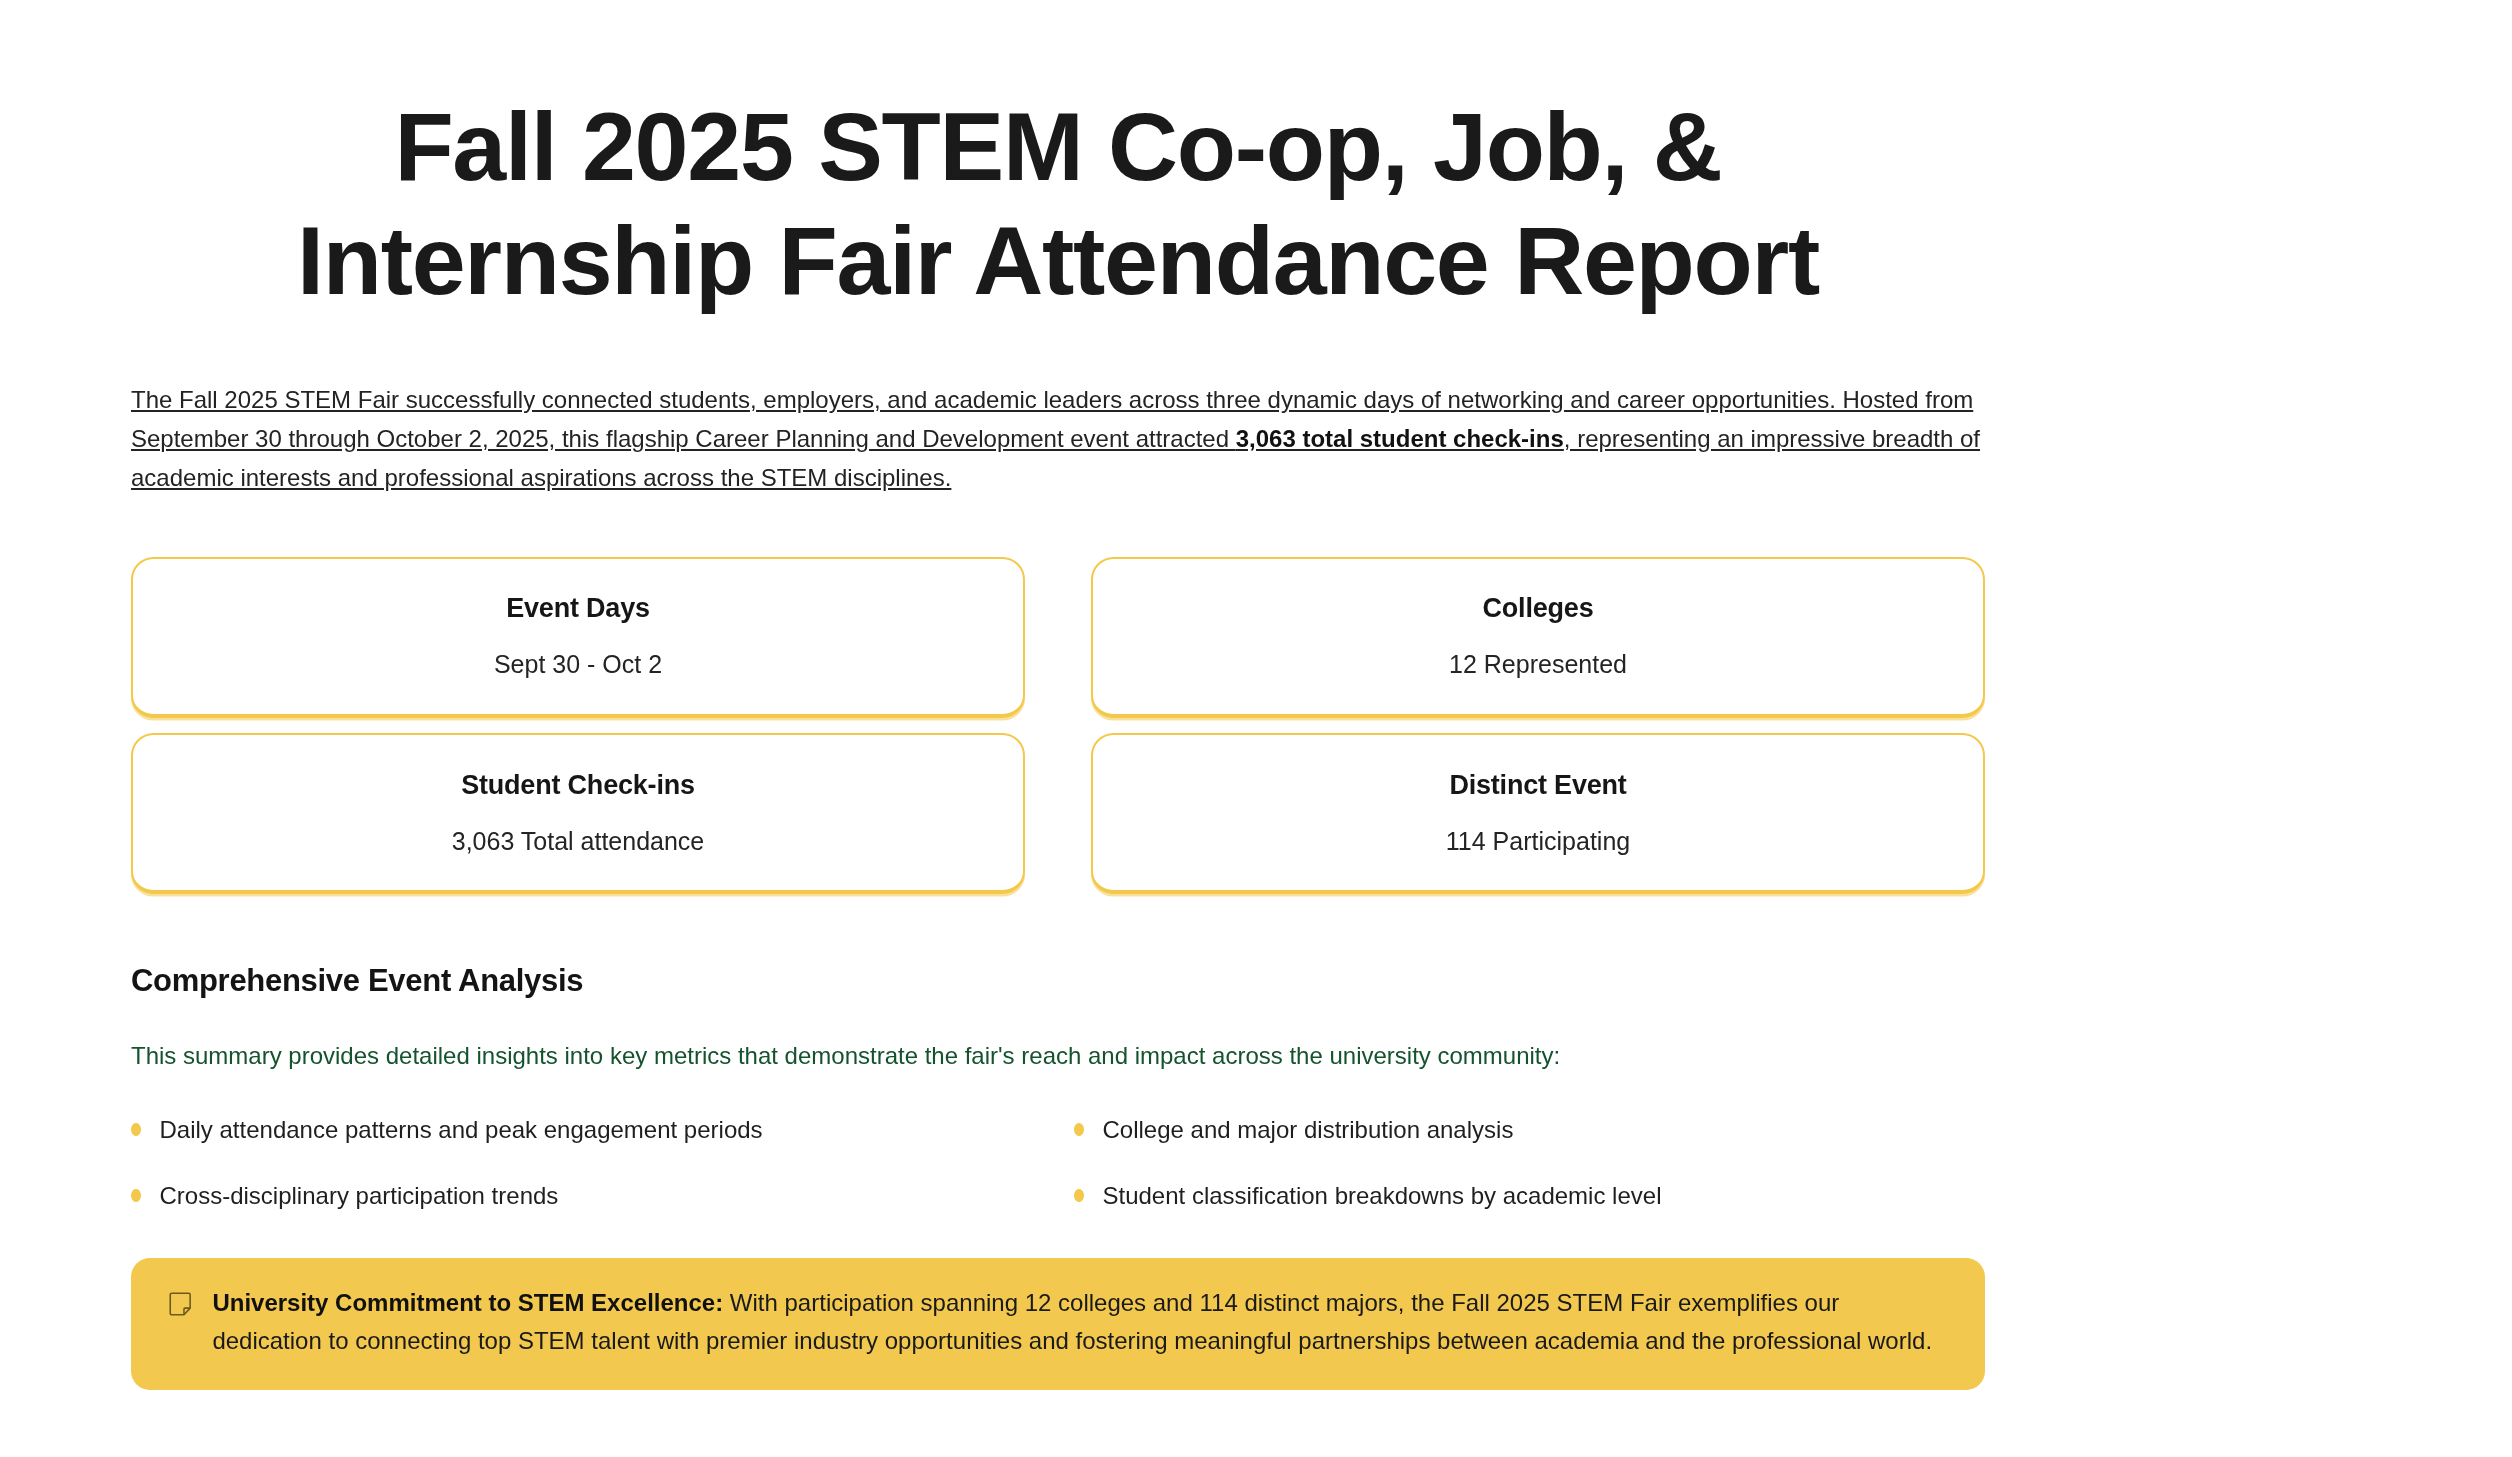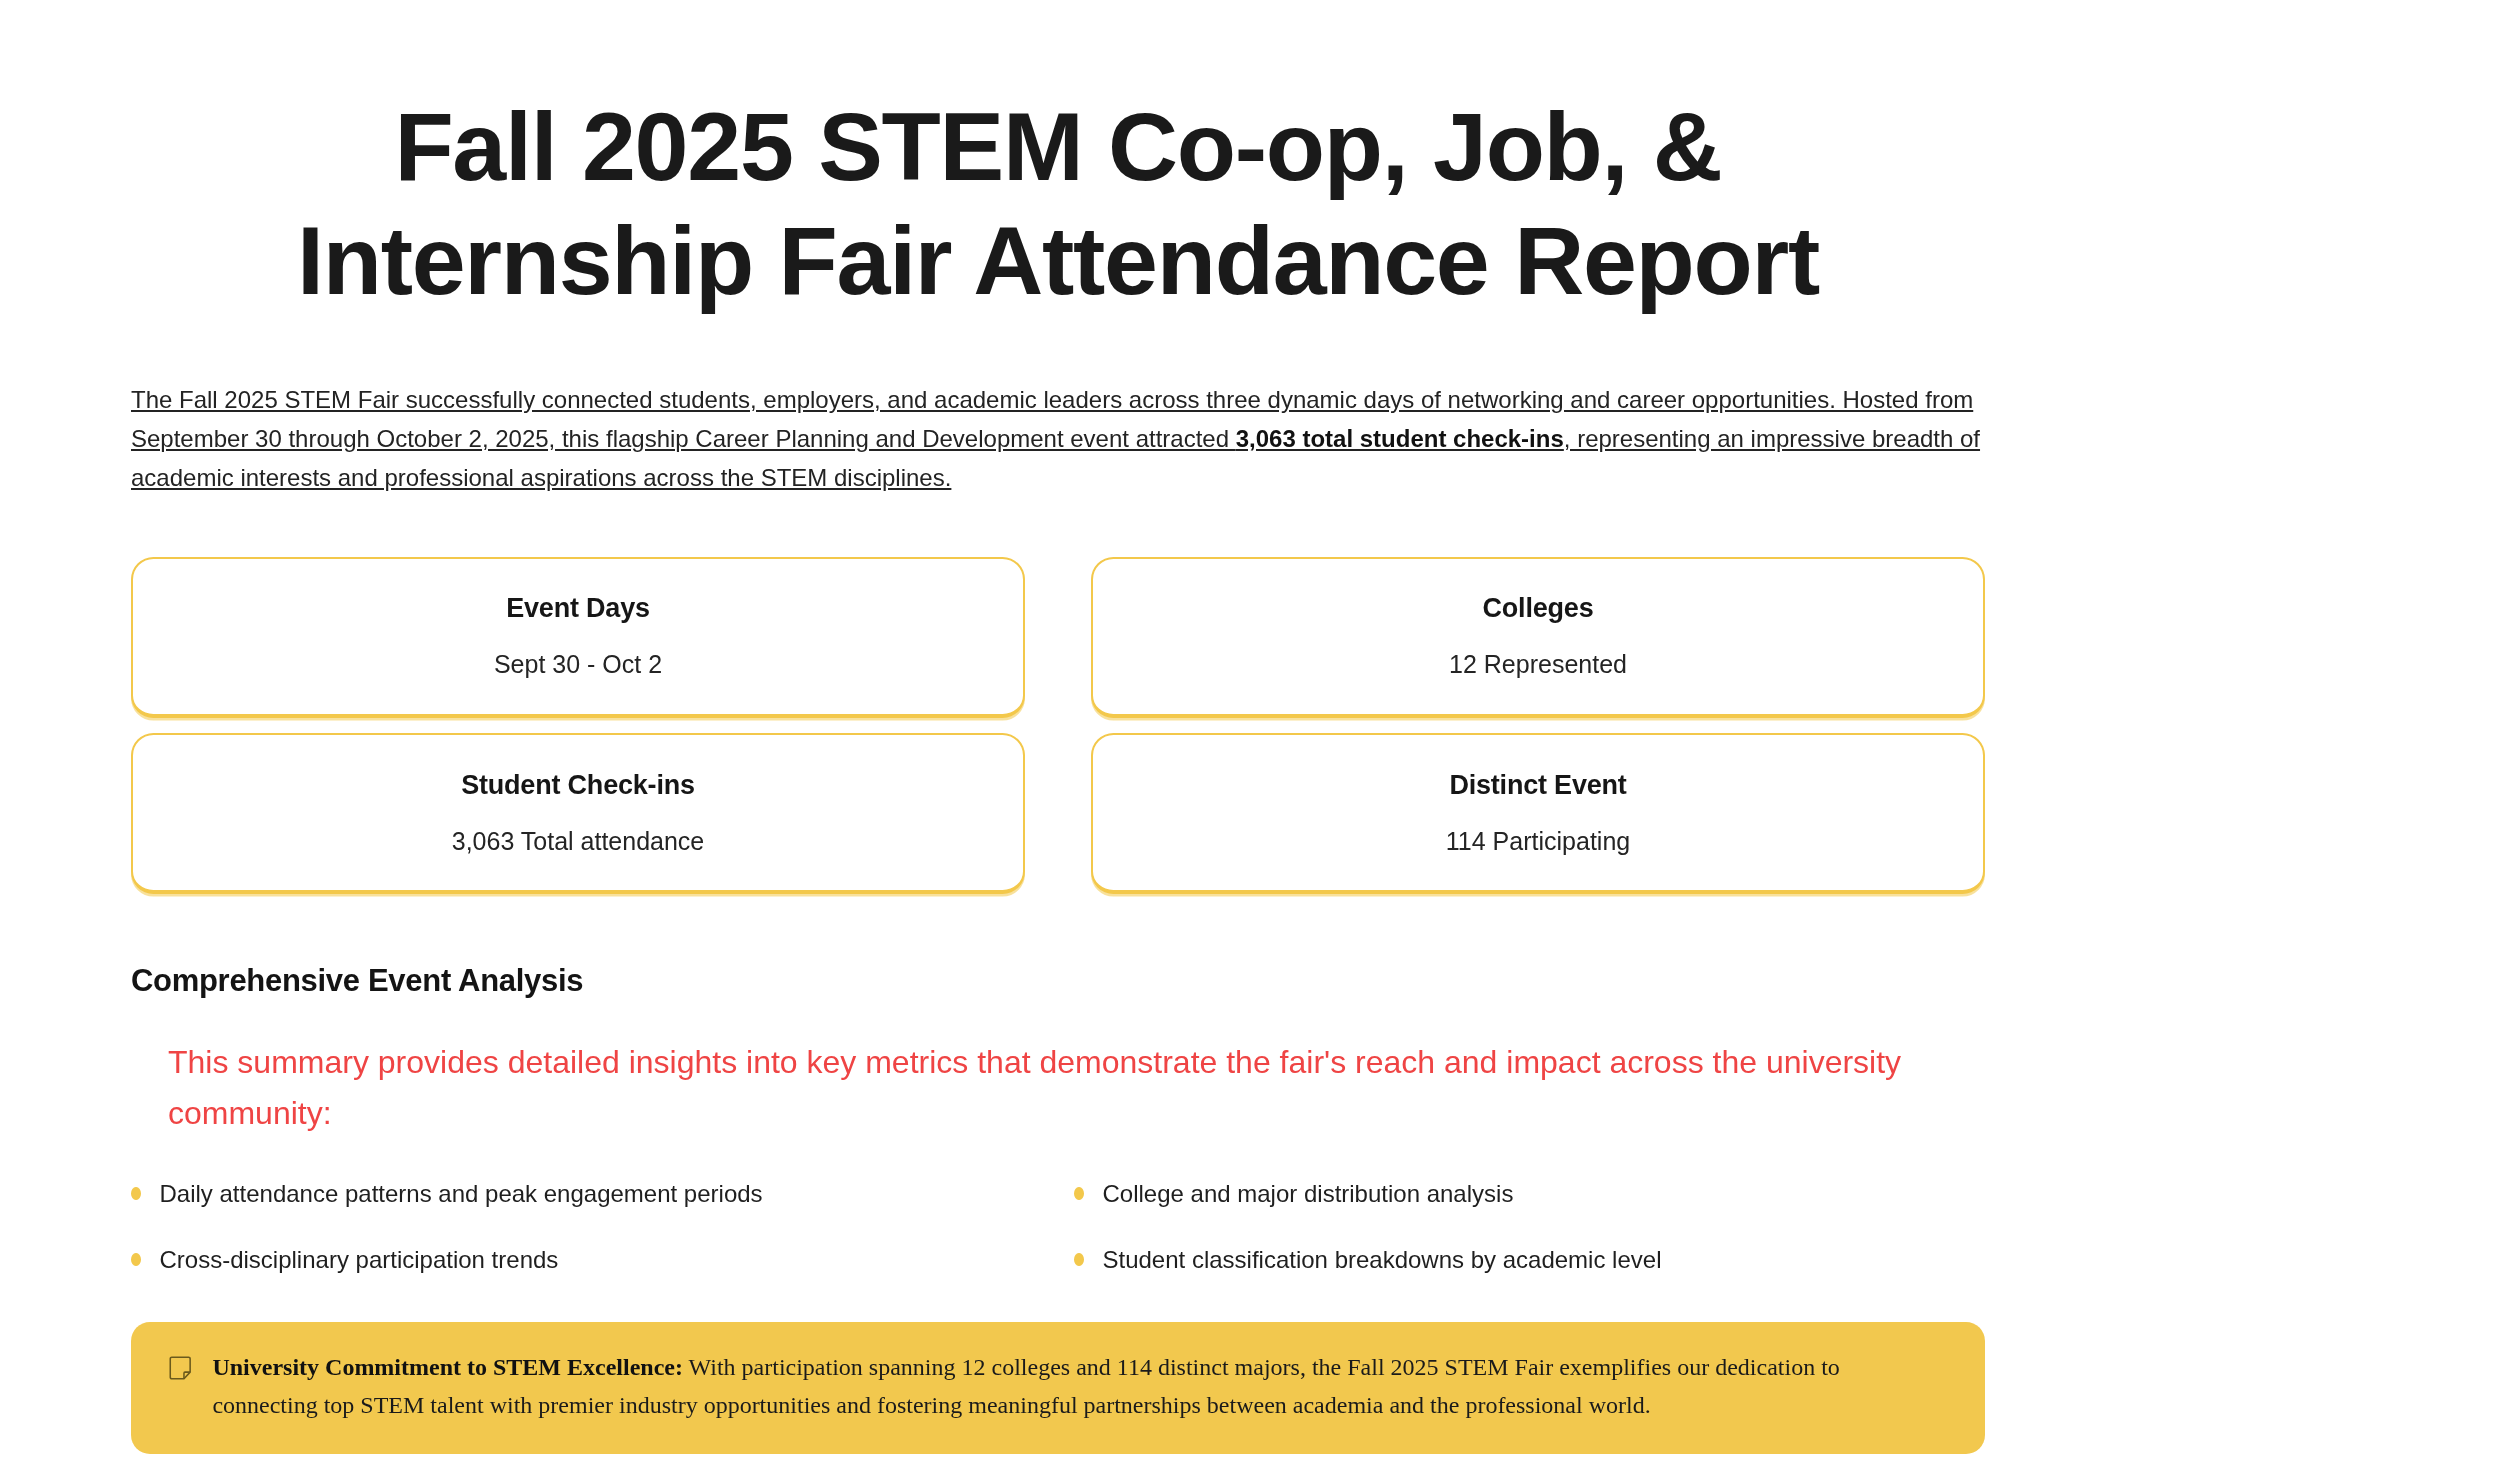--- a/index.html
+++ b/index.html
@@ -86,24 +86,23 @@
   .section-heading {
     margin-top: 69px;
     font-size: 31px;
     font-weight: 700;
     color: #141414;
     letter-spacing: -0.3px;
   }
 
   .section-sub {
     margin-top: 38px;
-    font-size: 32px;
+    font-size: 24px;
     line-height: 1.6;
-    color: #ef4444;
-    margin-left: 37px;
+    color: #14532d;
   }
 
   
   .bullet-grid {
     margin-top: 38px;
     display: grid;
     grid-template-columns: 1fr 1fr;
     column-gap: 66px;
     row-gap: 43px;
     gap: 32px;
@@ -143,21 +142,20 @@
 
   .callout-icon {
     flex: 0 0 auto;
     margin-top: 8.6px;
   }
 
   .callout-text {
     font-size: 24px;
     line-height: 1.62;
     color: #1a1a1a;
-    font-family: Liberation Serif, serif;
   }
   .callout-text b { font-weight: 700; color: #111; }
 </style>
 </head>
 <body>
 
 <div class="page">
 
   <h1 class="report-title">Fall 2025 STEM Co-op, Job, &amp; Internship Fair Attendance Report</h1>
 

